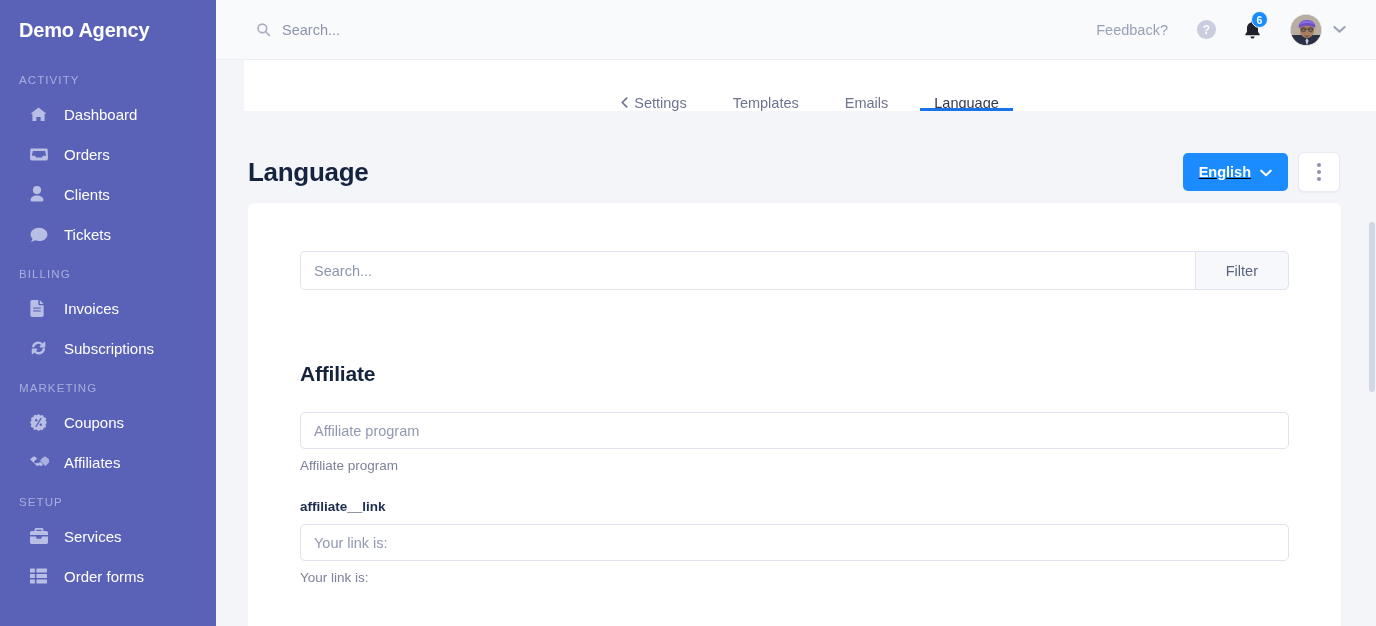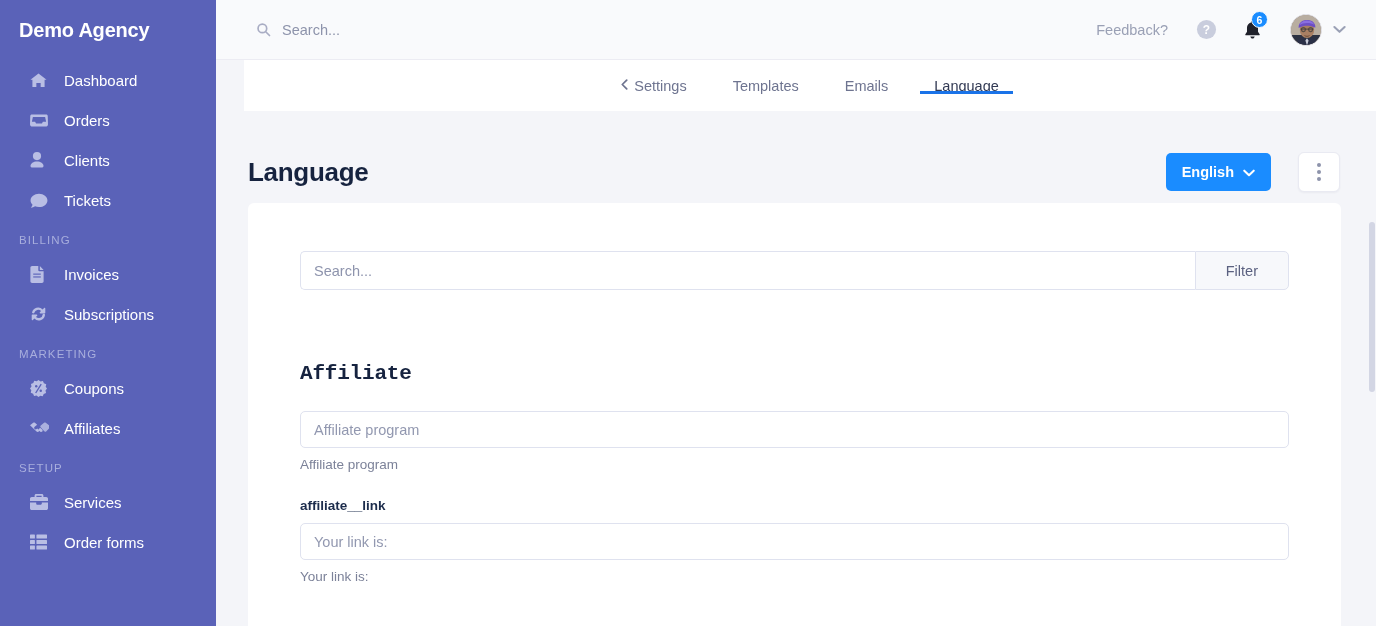--- a/index.html
+++ b/index.html
@@ -97,21 +97,21 @@
     background: #8d7e6f; position: relative;
     border: 1px solid #e6e6ee;
   }
   .avatar svg { display: block; }
   .caret { color: #9aa0b5; cursor: pointer; display: flex; }
 
   
   .tabbar {
     height: 51px; flex: 0 0 51px;
     background: #ffffff;
-    display: flex; align-items: center; justify-content: center;
+    display: flex; align-items: flex-end; justify-content: center;
     gap: 0;
     margin-left: 28px;
   }
   .tab {
     display: flex; align-items: center;
     padding: 0 23px;
     font-size: 14.5px;
     color: #6e7490;
     cursor: pointer;
     position: relative;
@@ -135,21 +135,21 @@
   }
   .page-head {
     display: flex; align-items: center; justify-content: space-between;
     padding: 30px 36px 0 32px;
     height: 92px;
   }
   .page-title {
     font-size: 26px; font-weight: bold; color: #16233f;
     letter-spacing: -0.3px;
   }
-  .page-actions { display: flex; align-items: center; gap: 27px; }
+  .page-actions { display: flex; align-items: center; gap: 10px; text-decoration: underline; }
   .btn-primary {
     background: #1a8cff; color: #fff;
     border: none; border-radius: 5px;
     height: 38px; padding: 0 16px;
     font-size: 14.5px; font-weight: bold;
     font-family: "Liberation Sans", sans-serif;
     display: flex; align-items: center; gap: 9px;
     cursor: pointer;
   }
   .btn-icon-sq {
@@ -194,21 +194,20 @@
     font-size: 14.5px;
     font-family: "Liberation Sans", sans-serif;
     padding: 0 30px;
     cursor: pointer;
   }
 
   .group-title {
     font-size: 21px; font-weight: bold; color: #16233f;
     margin: 72px 0 0 0;
     letter-spacing: -0.2px;
-    font-family: Liberation Mono, monospace;
   }
   .field { margin-top: 26px; max-width: 992px; }
   .field-label {
     font-size: 13.5px; font-weight: bold; color: #1c2c4c;
     margin-bottom: 10px;
   }
   .field-input {
     width: 100%; height: 37px;
     border: 1px solid #dfe2ef;
     border-radius: 5px;
@@ -236,20 +235,21 @@
   }
 </style>
 </head>
 <body>
 
 <div class="app">
 
   <aside class="sidebar">
     <div class="brand">Demo Agency</div>
     <div id="nav-container">
+        <div class="nav-section">ACTIVITY</div>
         <div class="nav-item">
           <span class="nav-ico">
             <svg width="17" height="15" viewBox="0 0 18 16" fill="currentColor">
               <path d="M9 0.6 0.4 7.3h2.1V15h4.2v-4.3h4.6V15h4.2V7.3h2.1z"></path>
               <path d="M9 3.6 3.6 7.9V15h2.6v-4.3h5.6V15h2.6V7.9z" fill="currentColor"></path>
             </svg>
           </span>
           <span>Dashboard</span>
         </div>
         <div class="nav-item">

